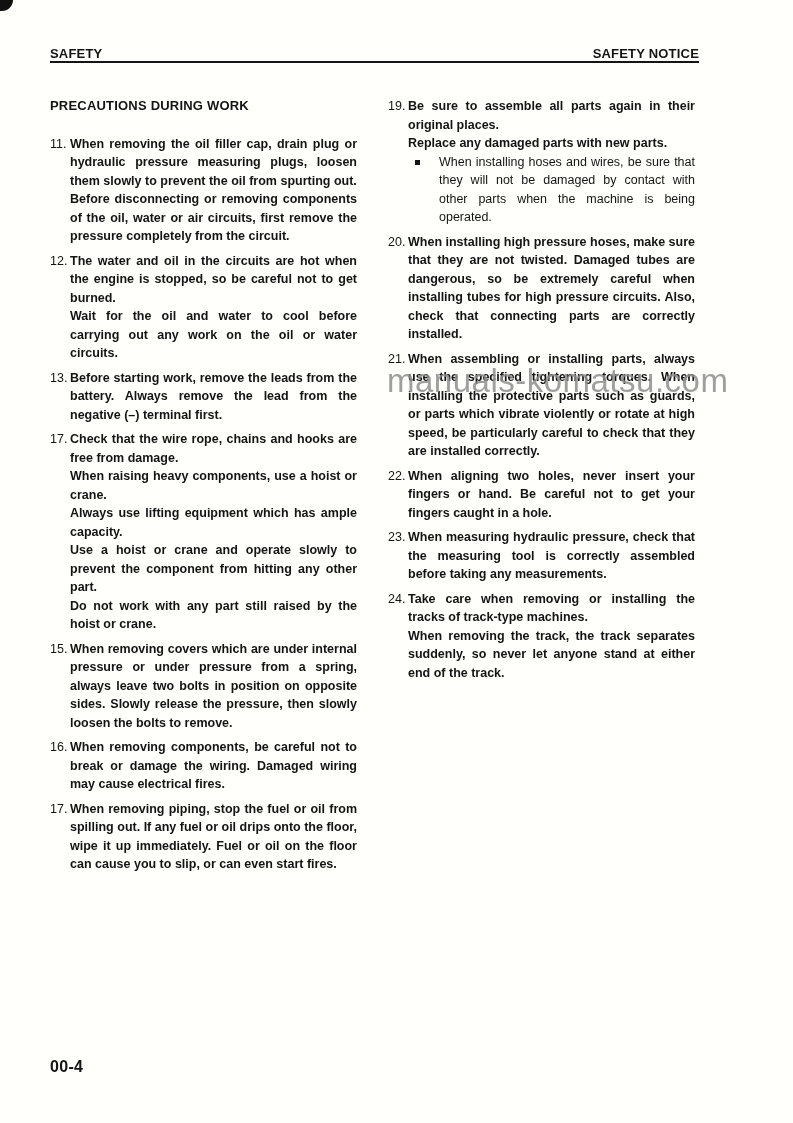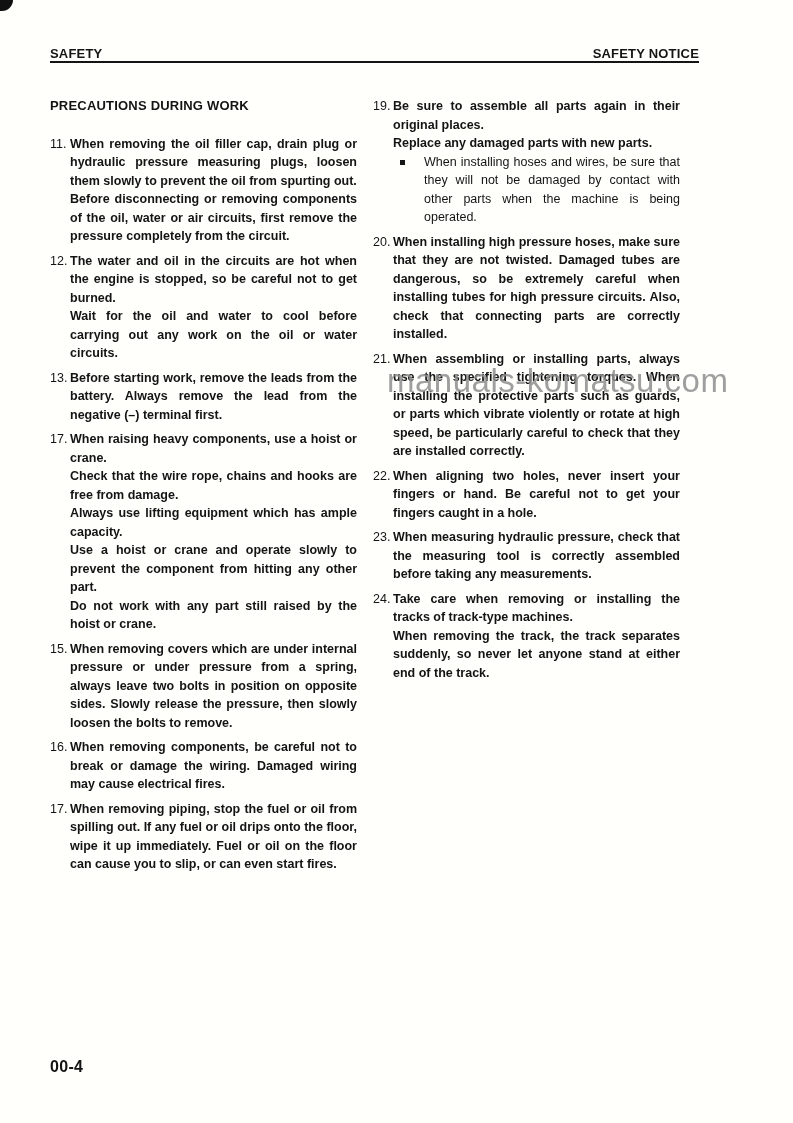--- a/index.html
+++ b/index.html
@@ -21,21 +21,21 @@
   .page { padding: 46px 94px 0 50px; }
   .header {
     display: flex;
     justify-content: space-between;
     align-items: flex-end;
     border-bottom: 2px solid #151515;
     font-size: 13px;
     font-weight: bold;
     letter-spacing: 0.2px;
   }
-  .columns { display: flex; gap: 16px; margin-top: 34px; }
+  .columns { display: flex; gap: 31px; margin-top: 34px; }
   .column {
     width: 307px;
     flex: 0 0 307px;
     font-size: 12.5px;
     line-height: 18.5px;
   }
   .section-title {
     font-size: 13px;
     font-weight: bold;
     letter-spacing: 0.2px;
@@ -103,22 +103,22 @@
           </div>
           <div class="item">
             <div class="item-number">13.</div>
             <div class="item-body">
               <p class="para">Before starting work, remove the leads from the battery. Always remove the lead from the negative (–) terminal first.</p>
             </div>
           </div>
           <div class="item">
             <div class="item-number">17.</div>
             <div class="item-body">
+              <p class="para">Check that the wire rope, chains and hooks are free from damage.</p>
               <p class="para">When raising heavy components, use a hoist or crane.</p>
-              <p class="para">Check that the wire rope, chains and hooks are free from damage.</p>
               <p class="para">Always use lifting equipment which has ample capacity.</p>
               <p class="para">Use a hoist or crane and operate slowly to prevent the component from hitting any other part.</p>
               <p class="para">Do not work with any part still raised by the hoist or crane.</p>
             </div>
           </div>
           <div class="item">
             <div class="item-number">15.</div>
             <div class="item-body">
               <p class="para">When removing covers which are under internal pressure or under pressure from a spring, always leave two bolts in position on opposite sides. Slowly release the pressure, then slowly loosen the bolts to remove.</p>
             </div>

